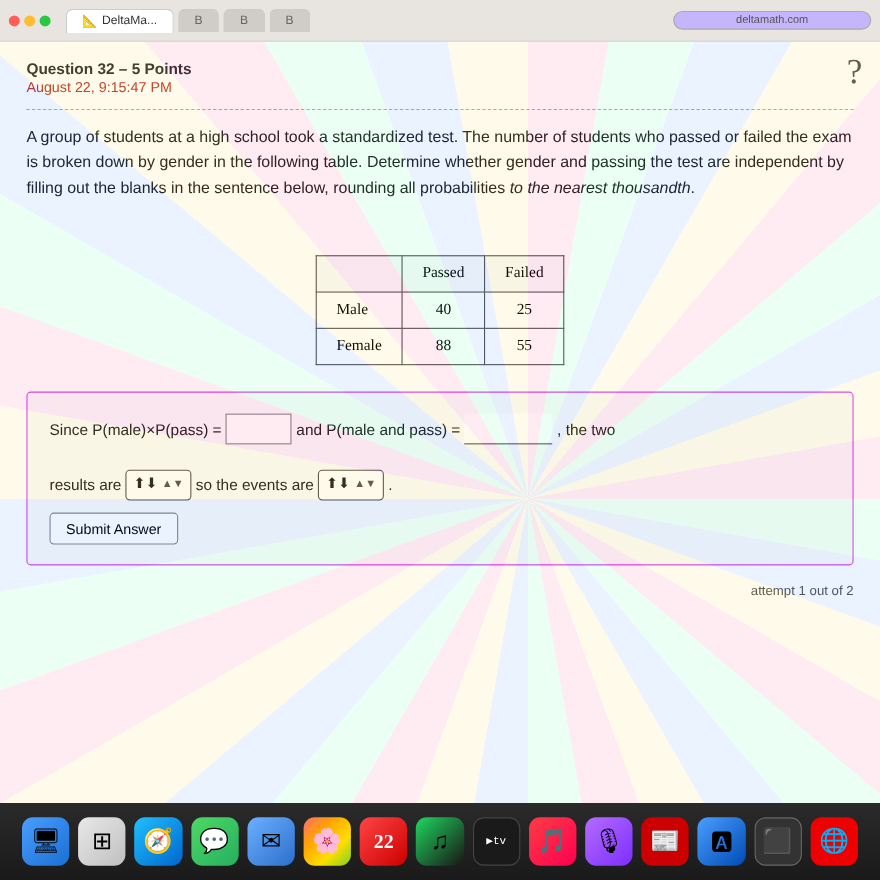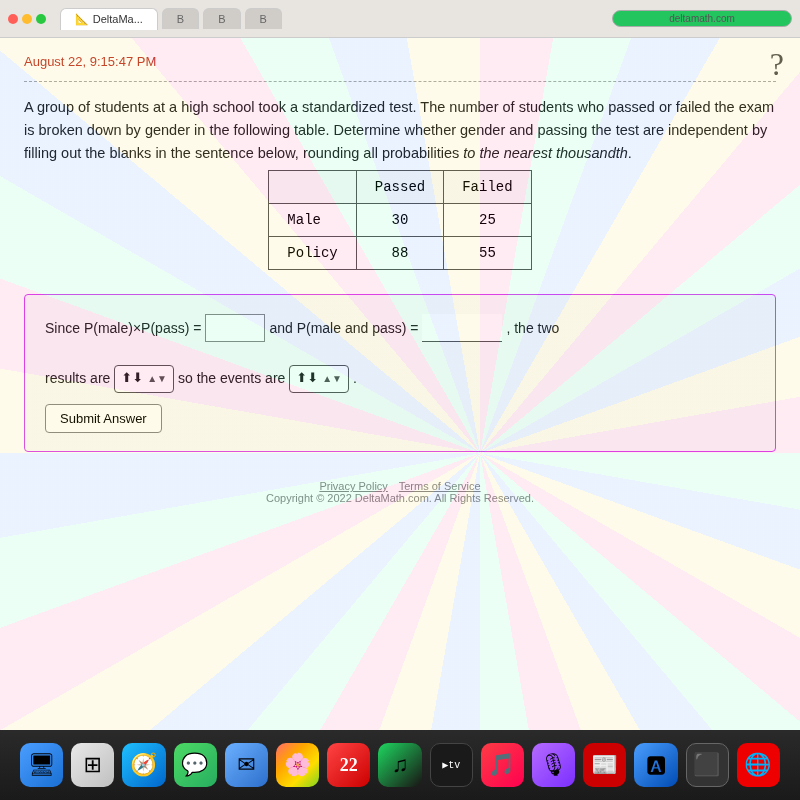--- a/index.html
+++ b/index.html
@@ -71,21 +71,21 @@
       border: 1px solid #ccc;
       border-bottom: none;
     }
 
     .tab-inactive {
       background: #d0cdc8;
       color: #666;
     }
 
     .address-bar {
-      background: #22c55e;
+      background: #c4b5fd;
       border: 1px solid #aaa;
       border-radius: 12px;
       padding: 2px 10px;
       font-size: 10px;
       font-family: Arial, sans-serif;
       color: #555;
       width: 180px;
       text-align: center;
     }
 
@@ -134,21 +134,22 @@
     
     .table-container {
       display: flex;
       justify-content: center;
       margin-bottom: 24px;
     }
 
     .data-table {
       border-collapse: collapse;
       font-size: 14px;
-      font-family: Liberation Mono, monospace;
+      font-family: Liberation Serif, serif;
+      margin-top: 44px;
     }
 
     .data-table td, .data-table th {
       border: 1px solid #555;
       padding: 8px 18px;
       text-align: center;
     }
 
     .data-table th {
       background: #f9f9f9;
@@ -346,20 +347,21 @@
     </div>
     <div class="address-bar">deltamath.com</div>
   </div>
 
   <div class="wavy-overlay"></div>
 
   <div class="page-content">
 
     <div class="question-icon">?</div>
 
+    <div class="question-header">Question 32 – 5 Points</div>
     <div class="question-date">August 22, 9:15:47 PM</div>
 
     <hr class="divider">
 
     <div class="question-text">
       <span>A group of students at a high school took a standardized test. The number of students who passed or failed the exam is broken down by gender in the following table. Determine whether gender and passing the test are independent by filling out the blanks in the sentence below, rounding all probabilities</span>
       <em>to the nearest thousandth</em><span>.</span>
     </div>
 
     <div class="table-container">
@@ -367,25 +369,25 @@
         <thead>
           <tr>
             <th></th>
             <th>Passed</th>
             <th>Failed</th>
           </tr>
         </thead>
         <tbody>
           <tr>
             <td class="row-header">Male</td>
-            <td>30</td>
+            <td>40</td>
             <td>25</td>
           </tr>
           <tr>
-            <td class="row-header">Policy</td>
+            <td class="row-header">Female</td>
             <td>88</td>
             <td>55</td>
           </tr>
         </tbody>
       </table>
     </div>
 
     <div class="answer-box">
       <div class="answer-sentence">
         <span>Since P(male)×P(pass) =</span>
@@ -404,27 +406,22 @@
         <div class="dropdown-select">
           <span>⬆⬇</span>
           <span class="dropdown-arrow">▲▼</span>
         </div>
         <span>.</span>
       </div>
 
       <button class="submit-btn">Submit Answer</button>
     </div>
 
-
-    <div class="page-footer">
-      <span style="cursor:pointer; text-decoration:underline; margin-right:8px;">Privacy Policy</span>
-      <span style="cursor:pointer; text-decoration:underline;">Terms of Service</span>
-      <br>
-      <span>Copyright © 2022 DeltaMath.com. All Rights Reserved.</span>
-    </div>
+    <div class="attempt-text">attempt 1 out of 2</div>
+
 
   </div>
 </div>
 
 <div class="taskbar">
   <div class="dock-item dock-finder">🖥</div>
   <div class="dock-item dock-apps">⊞</div>
   <div class="dock-item dock-safari">🧭</div>
   <div class="dock-item dock-messages">💬</div>
   <div class="dock-item dock-mail">✉</div>

